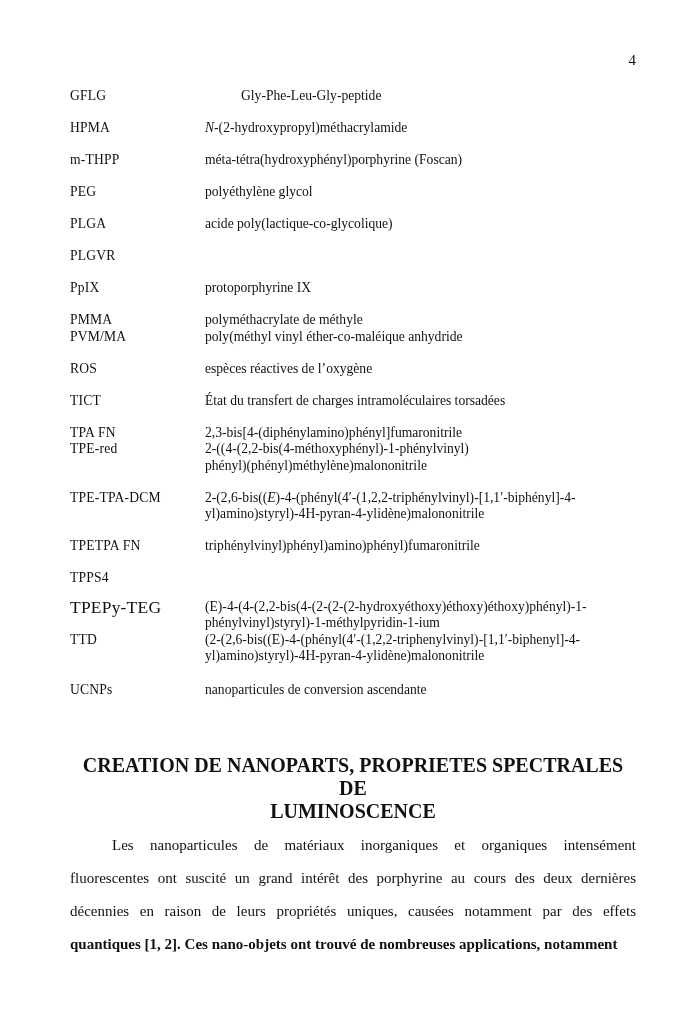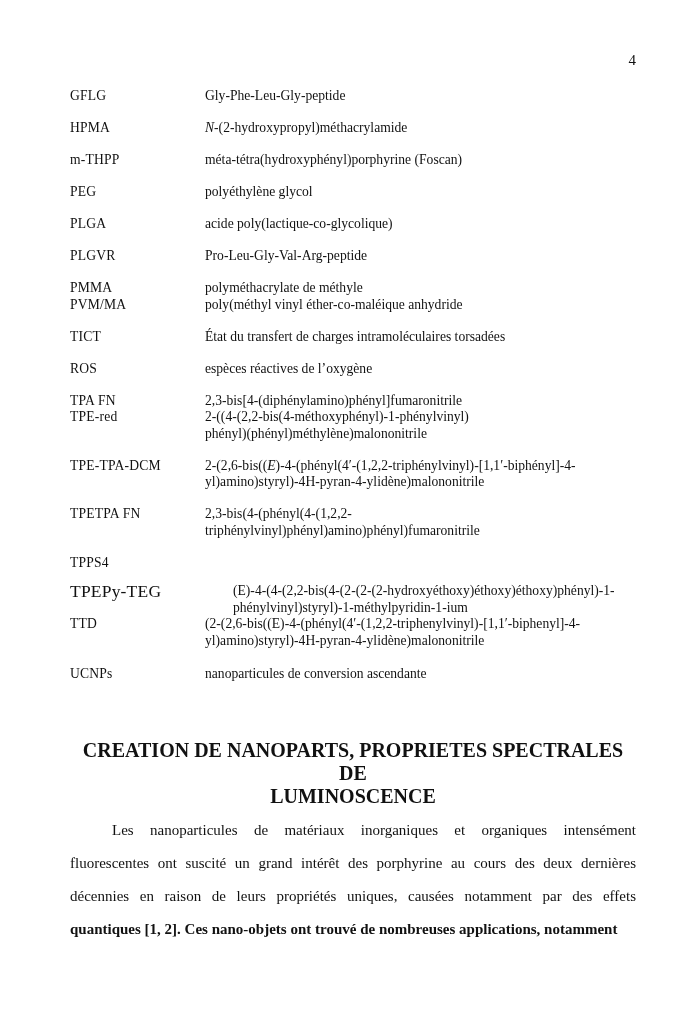--- a/index.html
+++ b/index.html
@@ -18,23 +18,23 @@
     padding: 52px 64px 0 70px;
   }
   .page-number {
     text-align: right;
     font-size: 15px;
     line-height: 16px;
     margin-bottom: 20px;
   }
   .abbr-list { font-size: 13.6px; line-height: 16.5px; }
   .entry { display: flex; align-items: flex-start; margin-top: 15.5px; }
-  .entry.first { margin-top: 17px; }
+  .entry.first { margin-top: 17px; gap: 36px; }
   .entry.grouped { margin-top: 0; justify-content: center; }
-  .entry.tight { margin-top: 12px; gap: 28px; }
+  .entry.tight { margin-top: 12px; }
   .term {
     flex: 0 0 135px;
     letter-spacing: 0.2px;
   }
   .term.big { font-size: 17.5px; line-height: 16.5px; }
   .def { flex: 1 1 auto; font-family: Liberation Serif, serif; }
   .def .line { display: block; }
   .it { font-style: italic; }
   .section-heading {
     margin-top: 56px;
@@ -85,42 +85,45 @@
       <span class="def">polyéthylène glycol</span>
     </div>
 
     <div class="entry">
       <span class="term">PLGA</span>
       <span class="def">acide poly(lactique-co-glycolique)</span>
     </div>
 
     <div class="entry">
       <span class="term">PLGVR</span>
-      <span class="def">Pro-Leu-Gly-Val-Arg-peptide</span>
     </div>
 
+    <div class="entry">
+      <span class="term">PpIX</span>
+      <span class="def">protoporphyrine IX</span>
+    </div>
 
     <div class="entry">
       <span class="term">PMMA</span>
       <span class="def">polyméthacrylate de méthyle</span>
     </div>
 
     <div class="entry grouped">
       <span class="term">PVM/MA</span>
       <span class="def">poly(méthyl vinyl éther-co-maléique anhydride</span>
     </div>
 
     <div class="entry">
-      <span class="term">TICT</span>
-      <span class="def">État du transfert de charges intramoléculaires torsadées</span>
+      <span class="term">ROS</span>
+      <span class="def">espèces réactives de l’oxygène</span>
     </div>
 
     <div class="entry">
-      <span class="term">ROS</span>
-      <span class="def">espèces réactives de l’oxygène</span>
+      <span class="term">TICT</span>
+      <span class="def">État du transfert de charges intramoléculaires torsadées</span>
     </div>
 
     <div class="entry">
       <span class="term">TPA FN</span>
       <span class="def">2,3-bis[4-(diphénylamino)phényl]fumaronitrile</span>
     </div>
 
     <div class="entry grouped">
       <span class="term">TPE-red</span>
       <span class="def">
@@ -133,21 +136,20 @@
       <span class="term">TPE-TPA-DCM</span>
       <span class="def">
         <span class="line"><span>2-(2,6-bis((</span><span class="it">E</span><span>)-4-(phényl(4′-(1,2,2-triphénylvinyl)-[1,1′-biphényl]-4-</span></span>
         <span class="line">yl)amino)styryl)-4H-pyran-4-ylidène)malononitrile</span>
       </span>
     </div>
 
     <div class="entry">
       <span class="term">TPETPA FN</span>
       <span class="def">
-        <span class="line">2,3-bis(4-(phényl(4-(1,2,2-</span>
         <span class="line">triphénylvinyl)phényl)amino)phényl)fumaronitrile</span>
       </span>
     </div>
 
     <div class="entry">
       <span class="term">TPPS4</span>
     </div>
 
     <div class="entry tight">
       <span class="term big">TPEPy-TEG</span>

